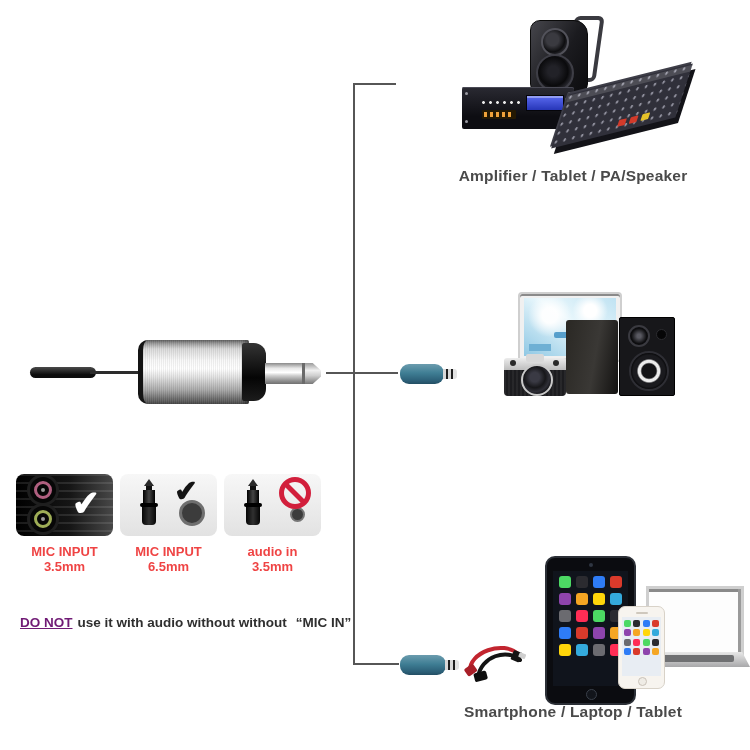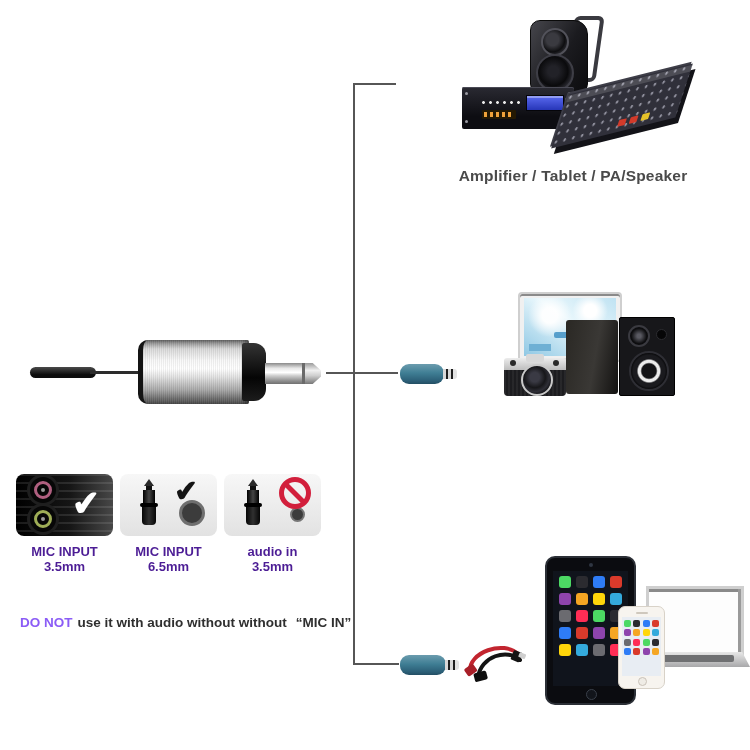--- a/index.html
+++ b/index.html
@@ -55,25 +55,25 @@
   .p-base{position:absolute;left:4px;top:28px;width:14px;height:18px;border-radius:0 0 4px 4px;
         background:linear-gradient(90deg,#060606,#303030 50%,#060606);}
   .hole{position:absolute;border-radius:50%;background:#3c3c3c;}
   .hole.big{left:59px;top:26px;width:20px;height:20px;border:3px solid #6f6f6f;}
   .hole.small{left:66px;top:33px;width:11px;height:11px;border:2px solid #767676;}
   .nosign{position:absolute;left:55px;top:3px;width:32px;height:32px;box-sizing:border-box;
         border:5px solid #d21f3c;border-radius:50%;}
   .nosign::after{content:"";position:absolute;left:-1px;top:8.5px;width:24px;height:5px;
         background:#d21f3c;transform:rotate(45deg);}
   .tile-label{position:absolute;top:544px;width:97px;text-align:center;font-size:13px;
-        font-weight:bold;color:#4c1d95;line-height:15px;}
+        font-weight:bold;color:#ef4444;line-height:15px;}
 
   
   .warning{position:absolute;left:20px;top:615px;font-size:13.5px;font-weight:600;color:#2f2f2f;white-space:nowrap;}
-  .warning .em{color:#8b5cf6;font-weight:800;margin-right:5px;}
+  .warning .em{color:#701a75;font-weight:800;margin-right:5px;text-decoration:underline;}
   .warning .q{margin-left:9px;font-weight:700;}
 
   
   .caption{position:absolute;width:300px;text-align:center;font-size:15.5px;font-weight:600;
         color:#4a4a4a;letter-spacing:.2px;}
 
   
   .adapter{position:absolute;border-radius:9px;
         background:linear-gradient(180deg,#6b9cae,#3f7e94 45%,#2b5e76 85%,#234e63);}
   .ad-tip{position:absolute;border-radius:0 3px 3px 0;
@@ -370,14 +370,15 @@
             <i></i>
             <i></i>
             <i></i>
             <i></i>
             <i></i>
         </div>
       </div>
       <div class="iphone-home"></div>
     </div>
   </div>
+  <div class="caption" style="left:423px;top:703px;">Smartphone / Laptop / Tablet</div>
 
 </div>
 
 </body></html>

